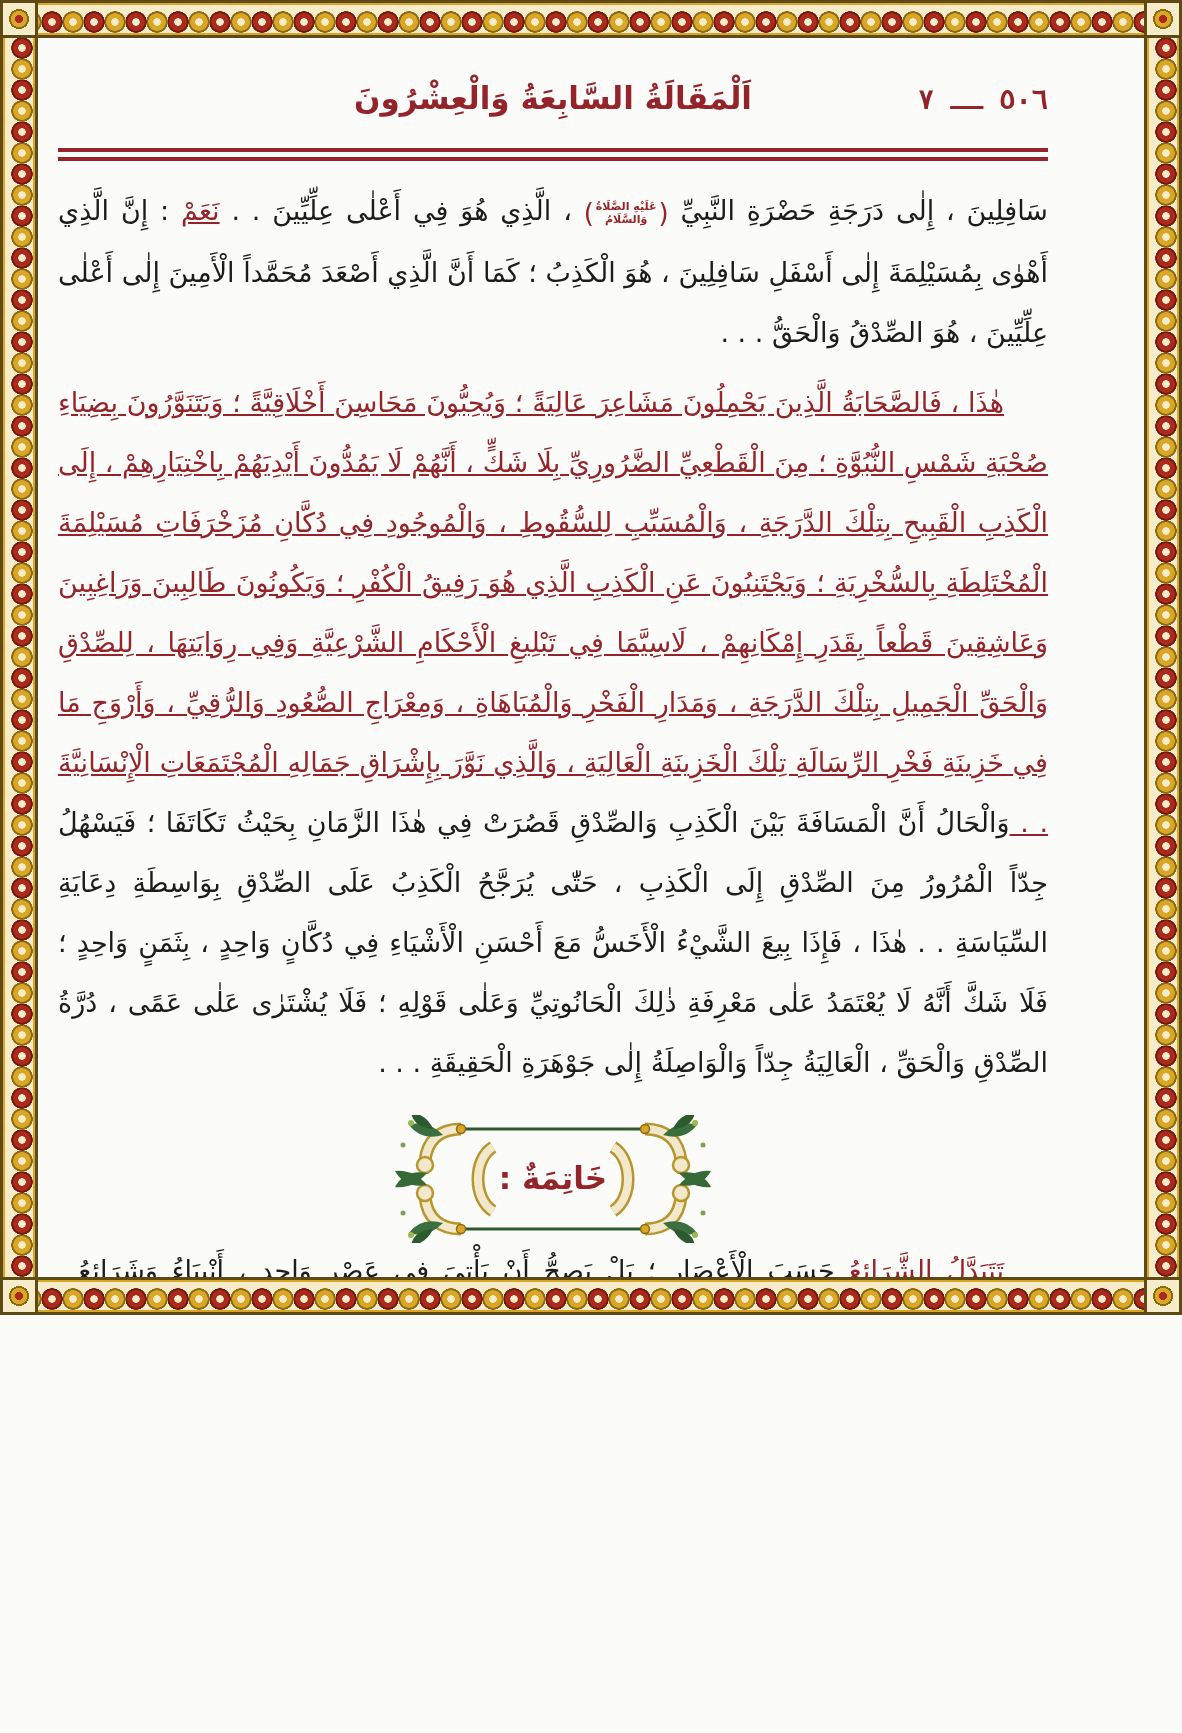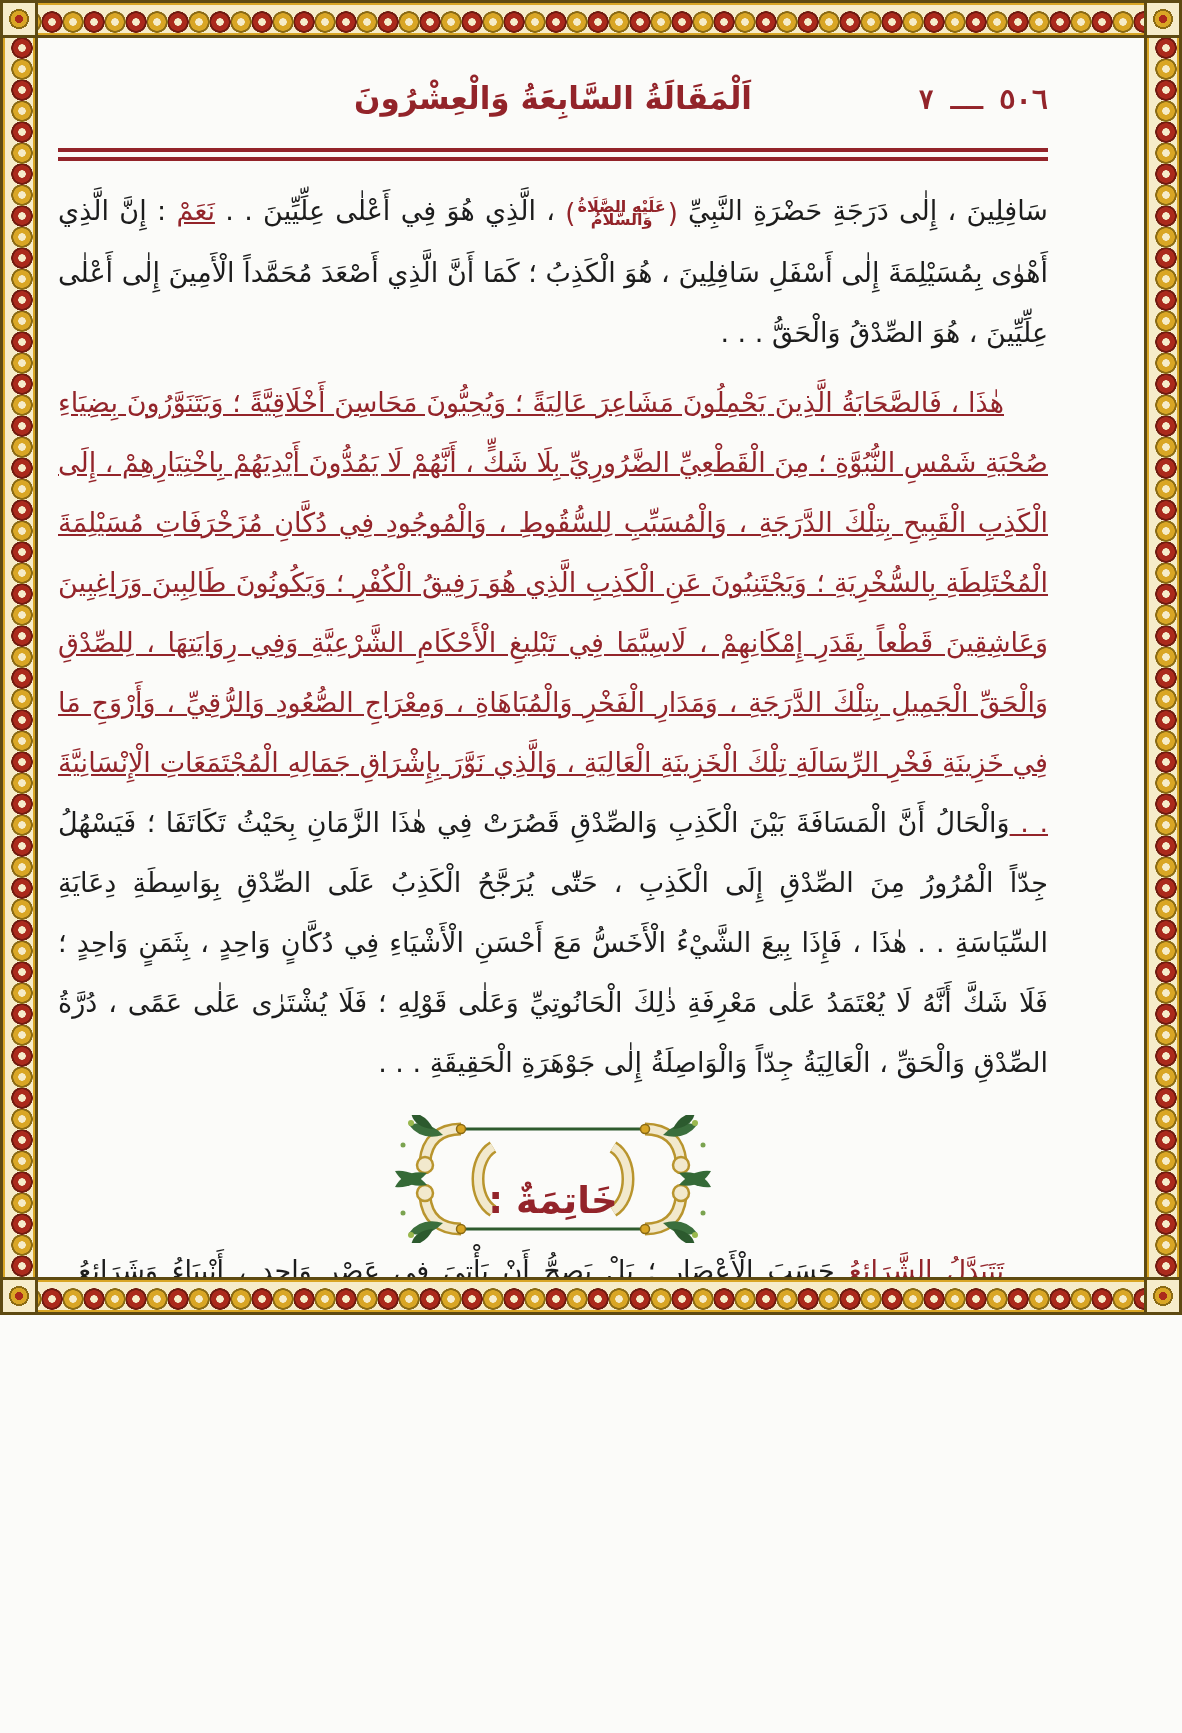--- a/index.html
+++ b/index.html
@@ -89,29 +89,29 @@
     text-align:justify;text-justify:inter-word;
   }
   .p1{margin-top:20px;}
   .p2{margin-top:10px;text-indent:44px;}
   .p3{margin-top:4px;text-indent:44px;line-height:36px;margin-left:20px;}
   .red{color:var(--accent-red);text-decoration:underline;}
   .honorific{color:var(--accent-red);white-space:nowrap;}
   .honorific .paren{font-size:26px;vertical-align:middle;}
   .honorific .stack{
     display:inline-flex;flex-direction:column;align-items:center;
-    font-size:16px;line-height:13px;font-weight:bold;vertical-align:middle;
+    font-size:11px;line-height:13px;font-weight:bold;vertical-align:middle;
     padding:0 2px;
   }
   
   .ornament{position:relative;width:344px;height:128px;margin:22px auto 10px;}
   .ornament svg{position:absolute;inset:0;display:block;}
   .khatimah{
     position:absolute;left:50%;top:50%;transform:translate(-50%,-54%);
-    color:var(--accent-red);font-size:37px;font-weight:bold;white-space:nowrap;margin-top:23px;
+    color:var(--accent-red);font-size:31px;font-weight:bold;white-space:nowrap;
   }
 </style>
 </head>
 <body>
 
 <div class="page">
 
   <div class="edge edge-h edge-top"></div>
   <div class="edge edge-h edge-bottom"></div>
   <div class="edge edge-v edge-left"></div>

